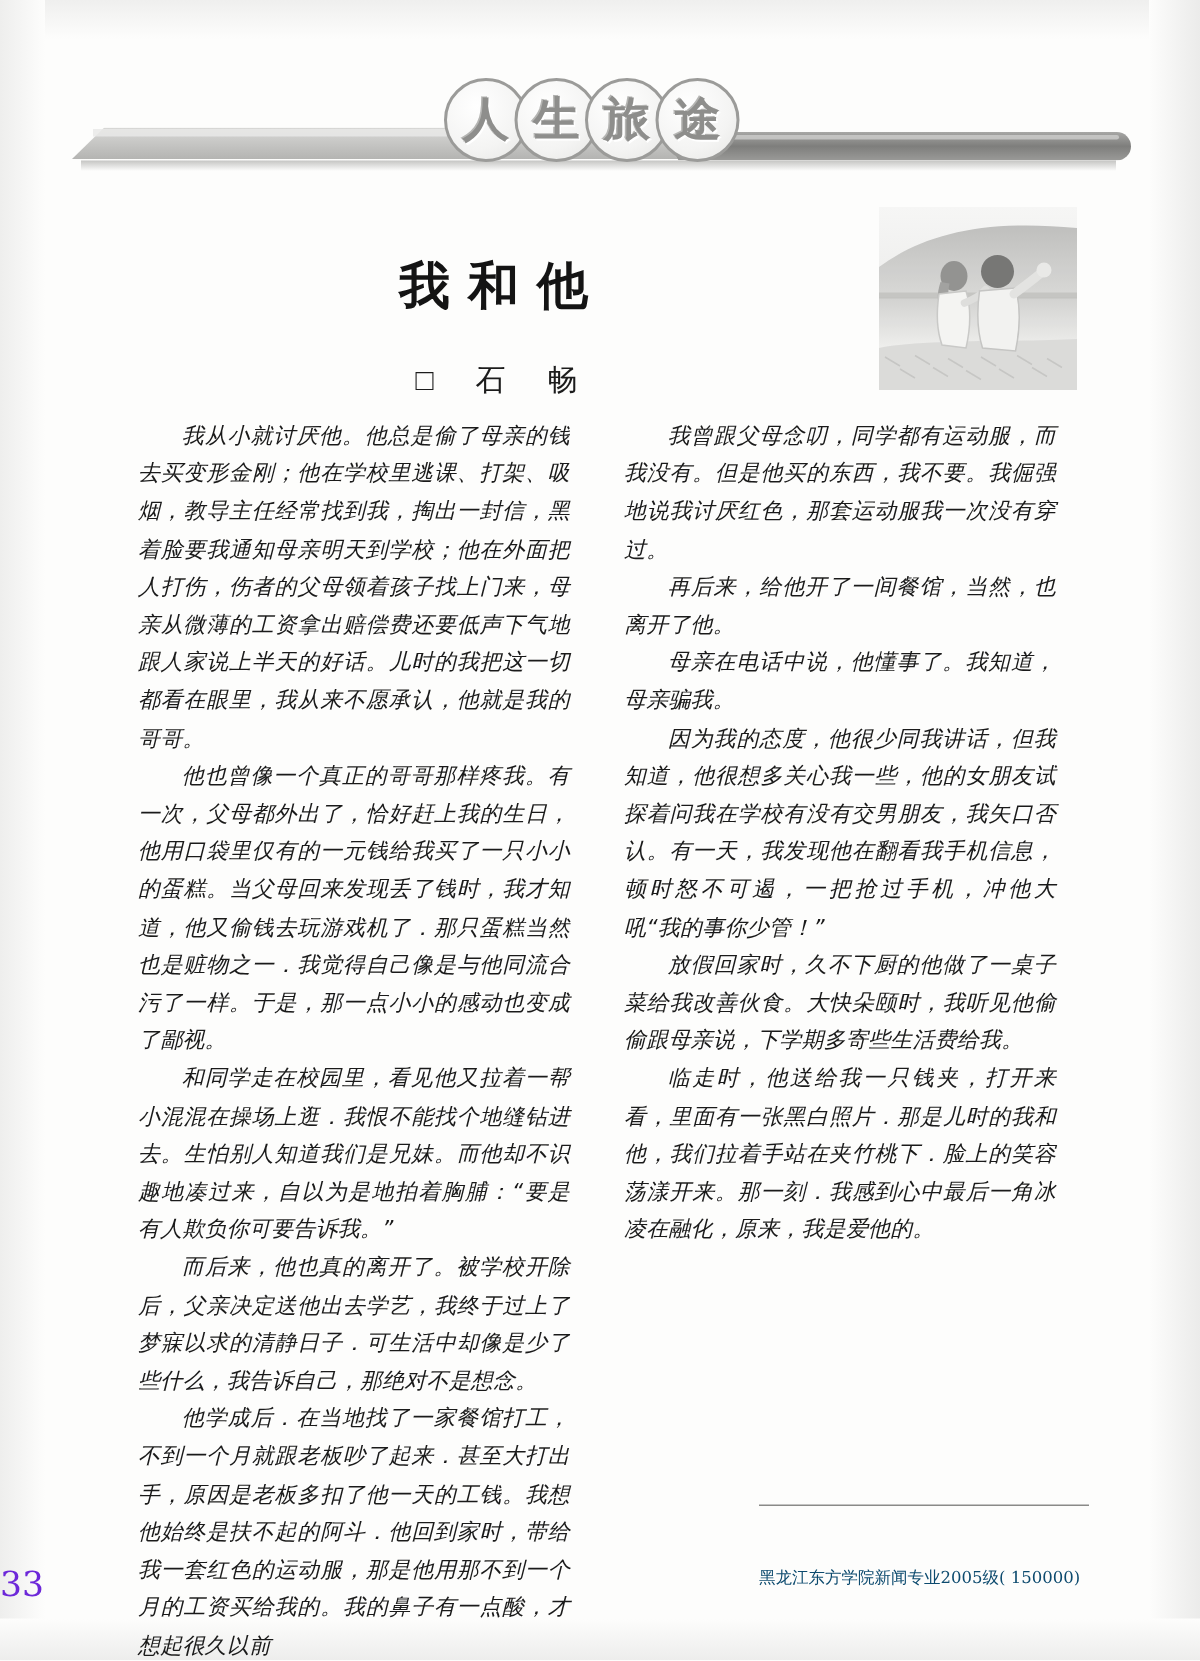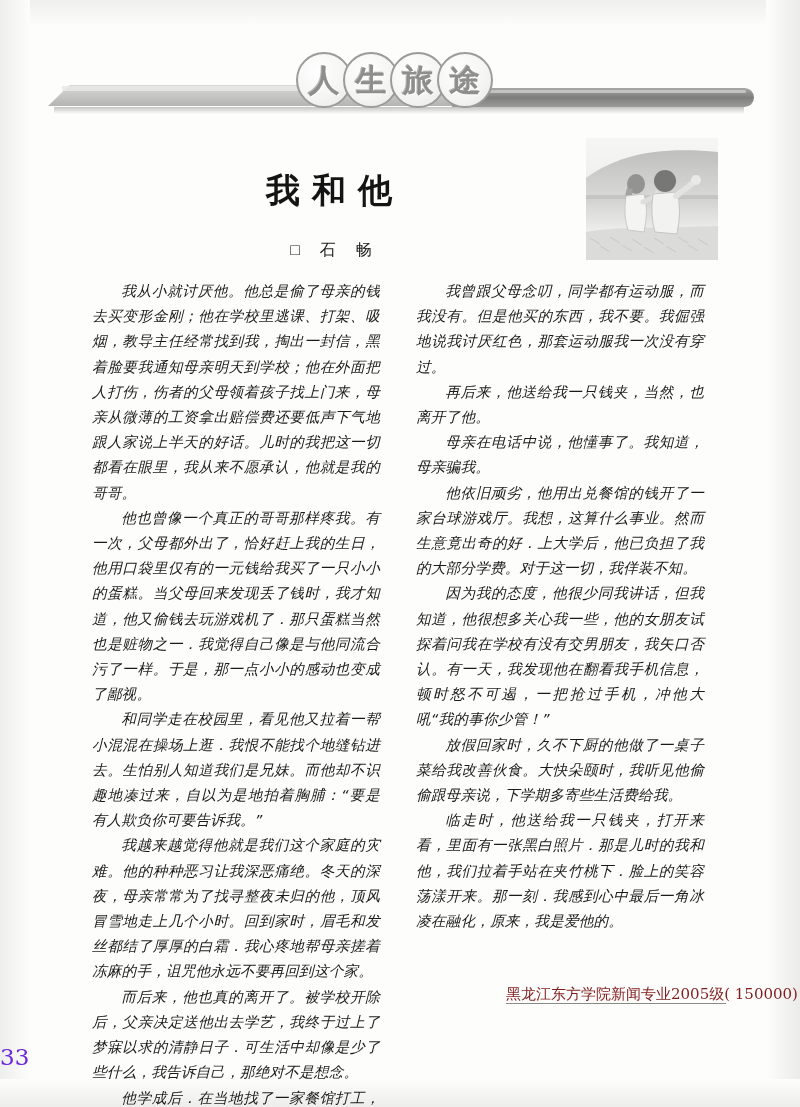--- a/index.html
+++ b/index.html
@@ -118,24 +118,24 @@
     font-weight: bold;
     letter-spacing: 12px;
     color: #141414;
     font-family: Liberation Mono, monospace;
   }
   #byline {
     position: absolute;
     left: 100px; top: 240px;
     width: 470px;
     text-align: center;
-    font-size: 16px;
+    font-size: 20px;
     letter-spacing: 8px;
     color: #1c1c1c;
-    font-family: Liberation Serif, serif;
+    font-family: Liberation Mono, monospace;
   }
 
   
   #photo {
     position: absolute;
     left: 586px; top: 138px;
     width: 132px; height: 122px;
     background: #f2f2f0;
     overflow: hidden;
   }
@@ -164,25 +164,25 @@
 
   
   #credit-rule {
     position: absolute;
     left: 506px; top: 1003px;
     width: 220px; height: 1px;
     background: #8a8a88;
   }
   #credit {
     position: absolute;
-    left: 506px; top: 985px;
+    left: 506px; top: 1044px;
     width: 240px;
     font-family: "DejaVu Serif", "Liberation Serif", serif;
-    font-size: 15px;
-    color: #7f1d1d;
+    font-size: 11px;
+    color: #0c4a6e;
     white-space: nowrap;
   }
 
   
   #page-number {
     position: absolute;
     left: 0; top: 1044px;
     width: 636px;
     text-align: left;
     font-family: "DejaVu Serif", "Liberation Serif", serif;
@@ -266,30 +266,28 @@
         <circle cx="110" cy="42" r="5" fill="#e8e8e6"></circle>
       </g>
       <rect x="0" y="0" width="132" height="122" fill="#ffffff" opacity="0.06"></rect>
     </svg>
   </div>
 
   <div class="column" id="col-left">
     <p>我从小就讨厌他。他总是偷了母亲的钱去买变形金刚；他在学校里逃课、打架、吸烟，教导主任经常找到我，掏出一封信，黑着脸要我通知母亲明天到学校；他在外面把人打伤，伤者的父母领着孩子找上门来，母亲从微薄的工资拿出赔偿费还要低声下气地跟人家说上半天的好话。儿时的我把这一切都看在眼里，我从来不愿承认，他就是我的哥哥。</p>
     <p>他也曾像一个真正的哥哥那样疼我。有一次，父母都外出了，恰好赶上我的生日，他用口袋里仅有的一元钱给我买了一只小小的蛋糕。当父母回来发现丢了钱时，我才知道，他又偷钱去玩游戏机了．那只蛋糕当然也是赃物之一．我觉得自己像是与他同流合污了一样。于是，那一点小小的感动也变成了鄙视。</p>
     <p>和同学走在校园里，看见他又拉着一帮小混混在操场上逛．我恨不能找个地缝钻进去。生怕别人知道我们是兄妹。而他却不识趣地凑过来，自以为是地拍着胸脯：“要是有人欺负你可要告诉我。”</p>
-    <p>我越来越觉得他就是我们这个家庭的灾难。他的种种恶习让我深恶痛绝。冬天的深夜，母亲常常为了找寻整夜未归的他，顶风冒雪地走上几个小时。回到家时，眉毛和发丝都结了厚厚的白霜．我心疼地帮母亲搓着冻麻的手，诅咒他永远不要再回到这个家。</p>
     <p>而后来，他也真的离开了。被学校开除后，父亲决定送他出去学艺，我终于过上了梦寐以求的清静日子．可生活中却像是少了些什么，我告诉自己，那绝对不是想念。</p>
     <p>他学成后．在当地找了一家餐馆打工，不到一个月就跟老板吵了起来．甚至大打出手，原因是老板多扣了他一天的工钱。我想他始终是扶不起的阿斗．他回到家时，带给我一套红色的运动服，那是他用那不到一个月的工资买给我的。我的鼻子有一点酸，才想起很久以前</p>
   </div>
 
   <div class="column" id="col-right">
     <p>我曾跟父母念叨，同学都有运动服，而我没有。但是他买的东西，我不要。我倔强地说我讨厌红色，那套运动服我一次没有穿过。</p>
-    <p>再后来，他送给我一只钱夹，当然，也离开了他。</p>
+    <p>再后来，给他开了一间餐馆，当然，也离开了他。</p>
     <p>母亲在电话中说，他懂事了。我知道，母亲骗我。</p>
-    <p>他依旧顽劣，他用出兑餐馆的钱开了一家台球游戏厅。我想，这算什么事业。然而生意竟出奇的好．上大学后，他已负担了我的大部分学费。对于这一切，我佯装不知。</p>
     <p>因为我的态度，他很少同我讲话，但我知道，他很想多关心我一些，他的女朋友试探着问我在学校有没有交男朋友，我矢口否认。有一天，我发现他在翻看我手机信息，顿时怒不可遏，一把抢过手机，冲他大吼“我的事你少管！”</p>
     <p>放假回家时，久不下厨的他做了一桌子菜给我改善伙食。大快朵颐时，我听见他偷偷跟母亲说，下学期多寄些生活费给我。</p>
     <p>临走时，他送给我一只钱夹，打开来看，里面有一张黑白照片．那是儿时的我和他，我们拉着手站在夹竹桃下．脸上的笑容荡漾开来。那一刻．我感到心中最后一角冰凌在融化，原来，我是爱他的。</p>
 
   </div>
 
   <div id="credit-rule"></div>
   <div id="credit">黑龙江东方学院新闻专业2005级( 150000)</div>
 
   <div id="page-number">33</div>

